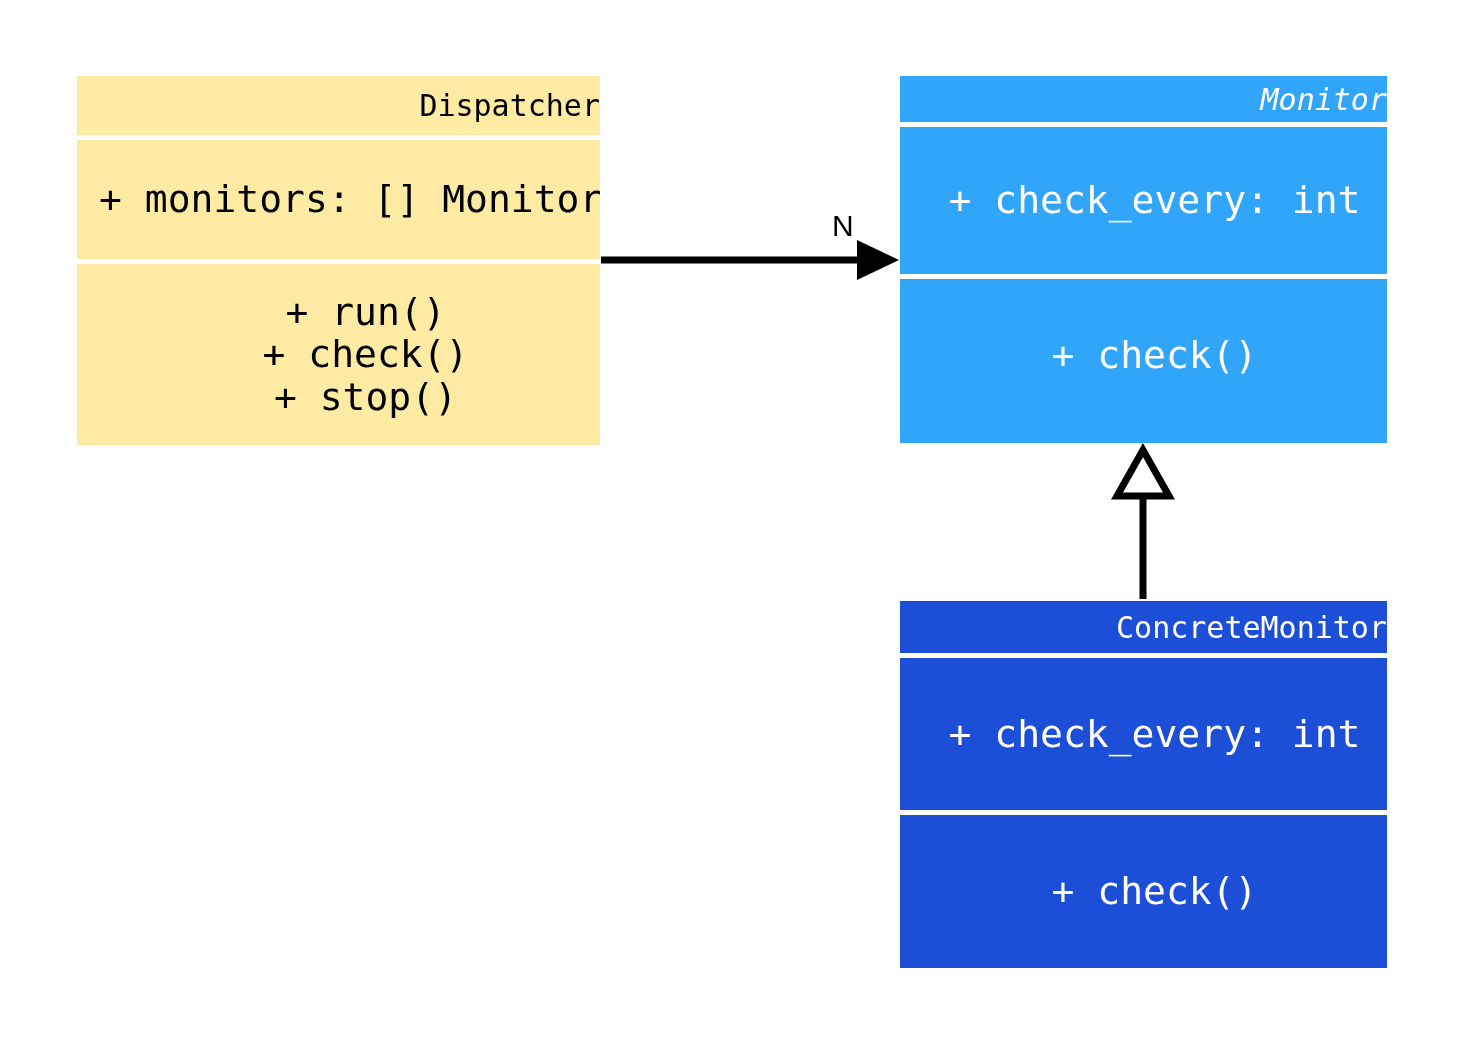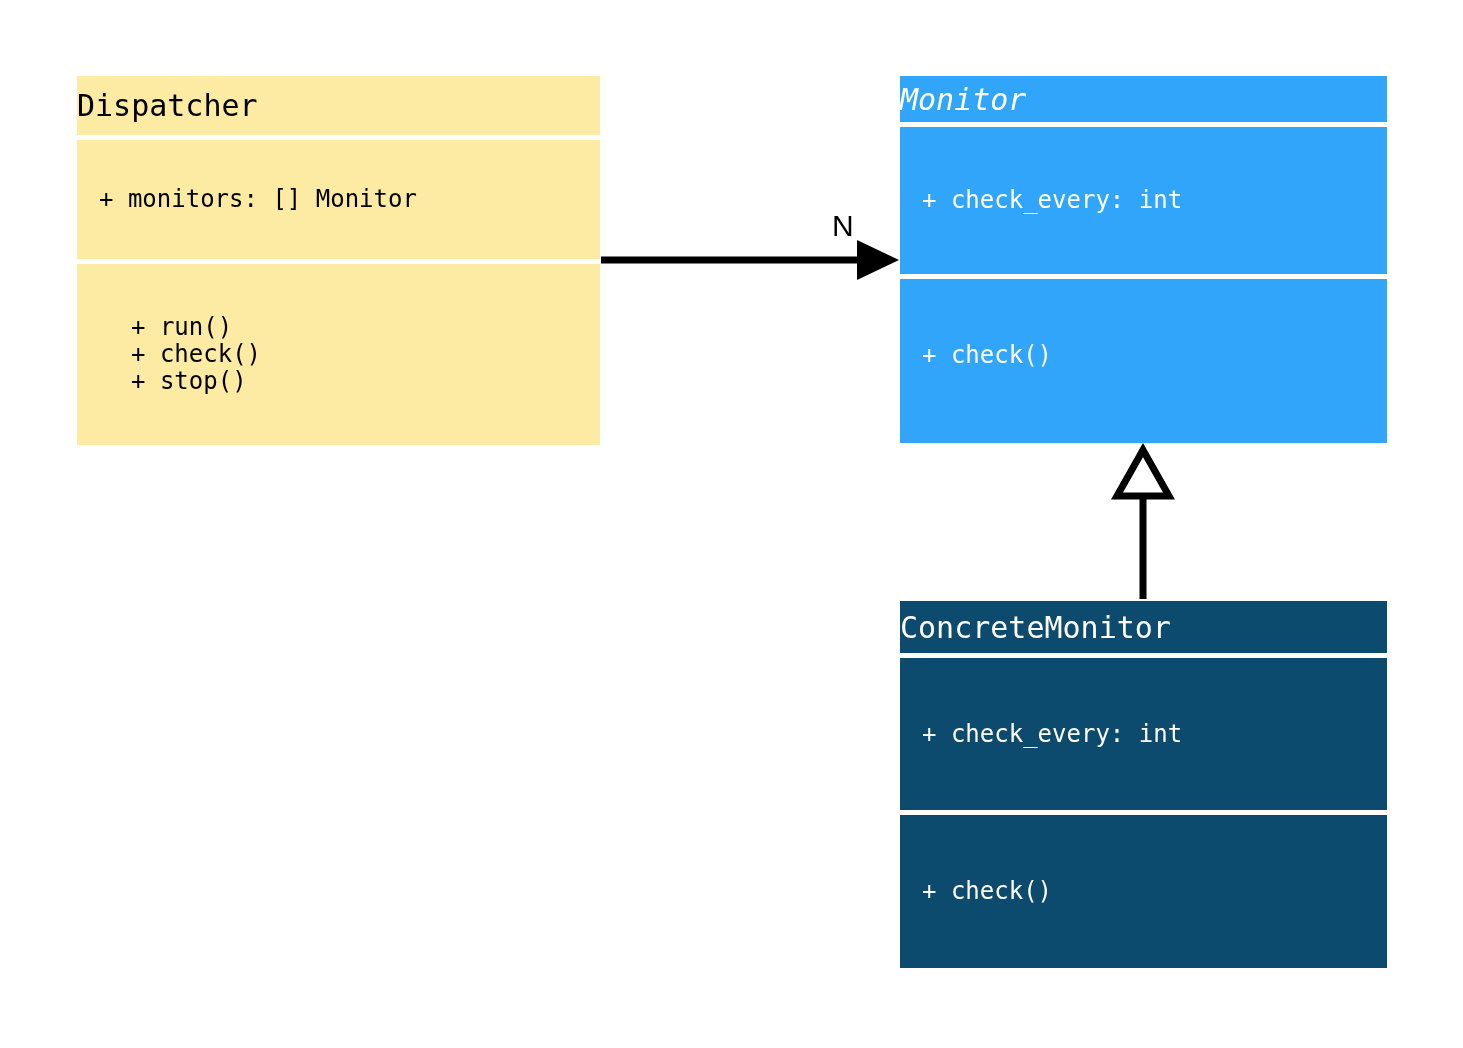--- a/index.html
+++ b/index.html
@@ -29,52 +29,53 @@
 
   .uml-compartment {
     box-sizing: border-box;
     display: flex;
     flex-direction: column;
     justify-content: center;
     overflow: hidden;
   }
 
   .uml-title {
-    text-align: left;
+    text-align: right;
     font-size: 30px;
     line-height: 1.1;
     letter-spacing: 0px;
     white-space: pre;
   }
 
   .uml-sep {
     background: #ffffff;
     width: 100%;
     flex: 0 0 auto;
   }
 
   .uml-member {
-    font-size: 24px;
+    font-size: 38px;
     line-height: 1.12;
     white-space: pre;
     padding-left: 22px;
+    text-align: center;
   }
 
   
   .box-dispatcher { background: #fdeba4; color: #000000; }
   .box-dispatcher .uml-title { color: #000000; font-style: normal; }
   .box-dispatcher .uml-member { color: #000000; }
 
   
   .box-monitor { background: #31a5f9; color: #ffffff; }
   .box-monitor .uml-title { color: #ffffff; font-style: italic; }
   .box-monitor .uml-member { color: #ffffff; }
 
   
-  .box-concrete { background: #0c4a6e; color: #ffffff; }
+  .box-concrete { background: #1d4ed8; color: #ffffff; }
   .box-concrete .uml-title { color: #ffffff; font-style: normal; }
   .box-concrete .uml-member { color: #ffffff; }
 
   
   .connector-svg {
     position: absolute;
     left: 0;
     top: 0;
     width: 1463px;
     height: 1048px;

